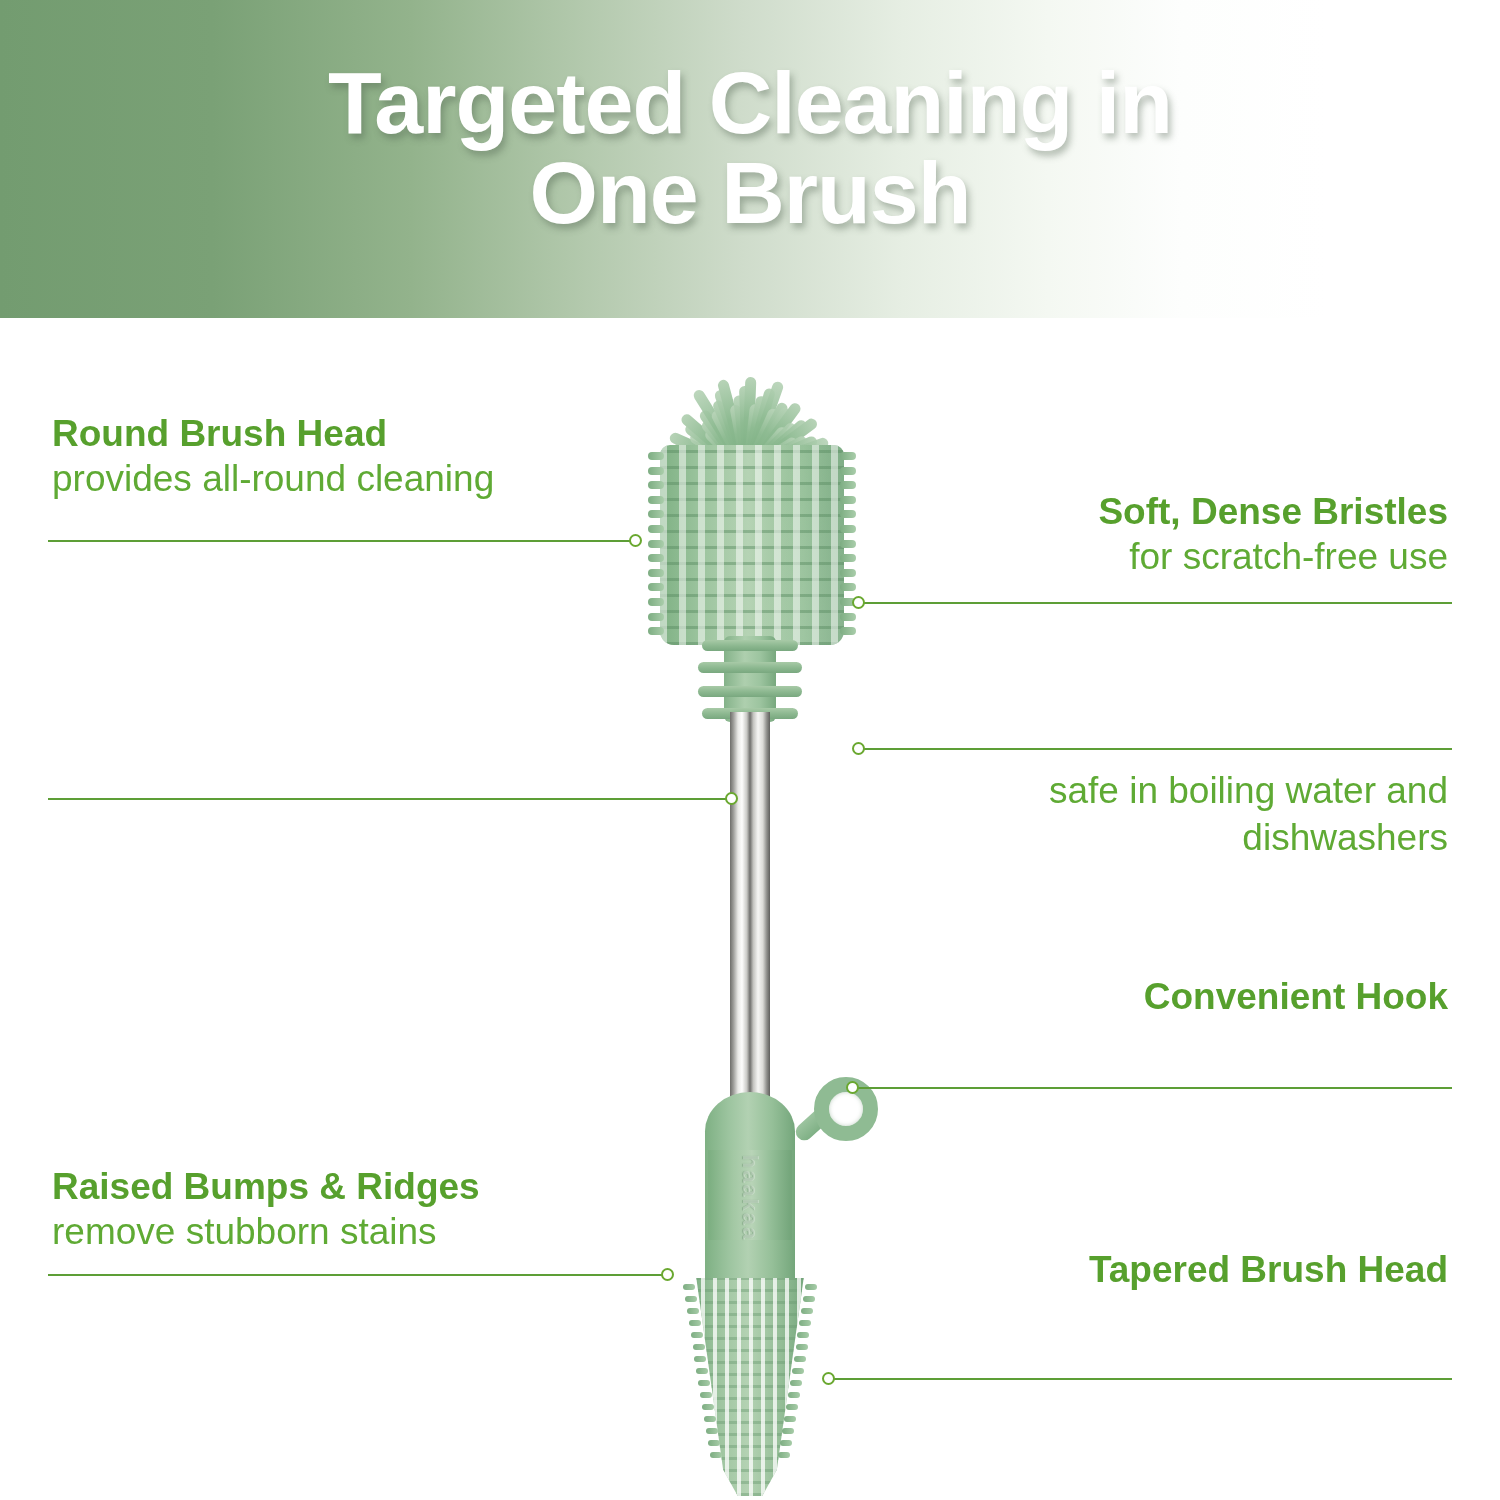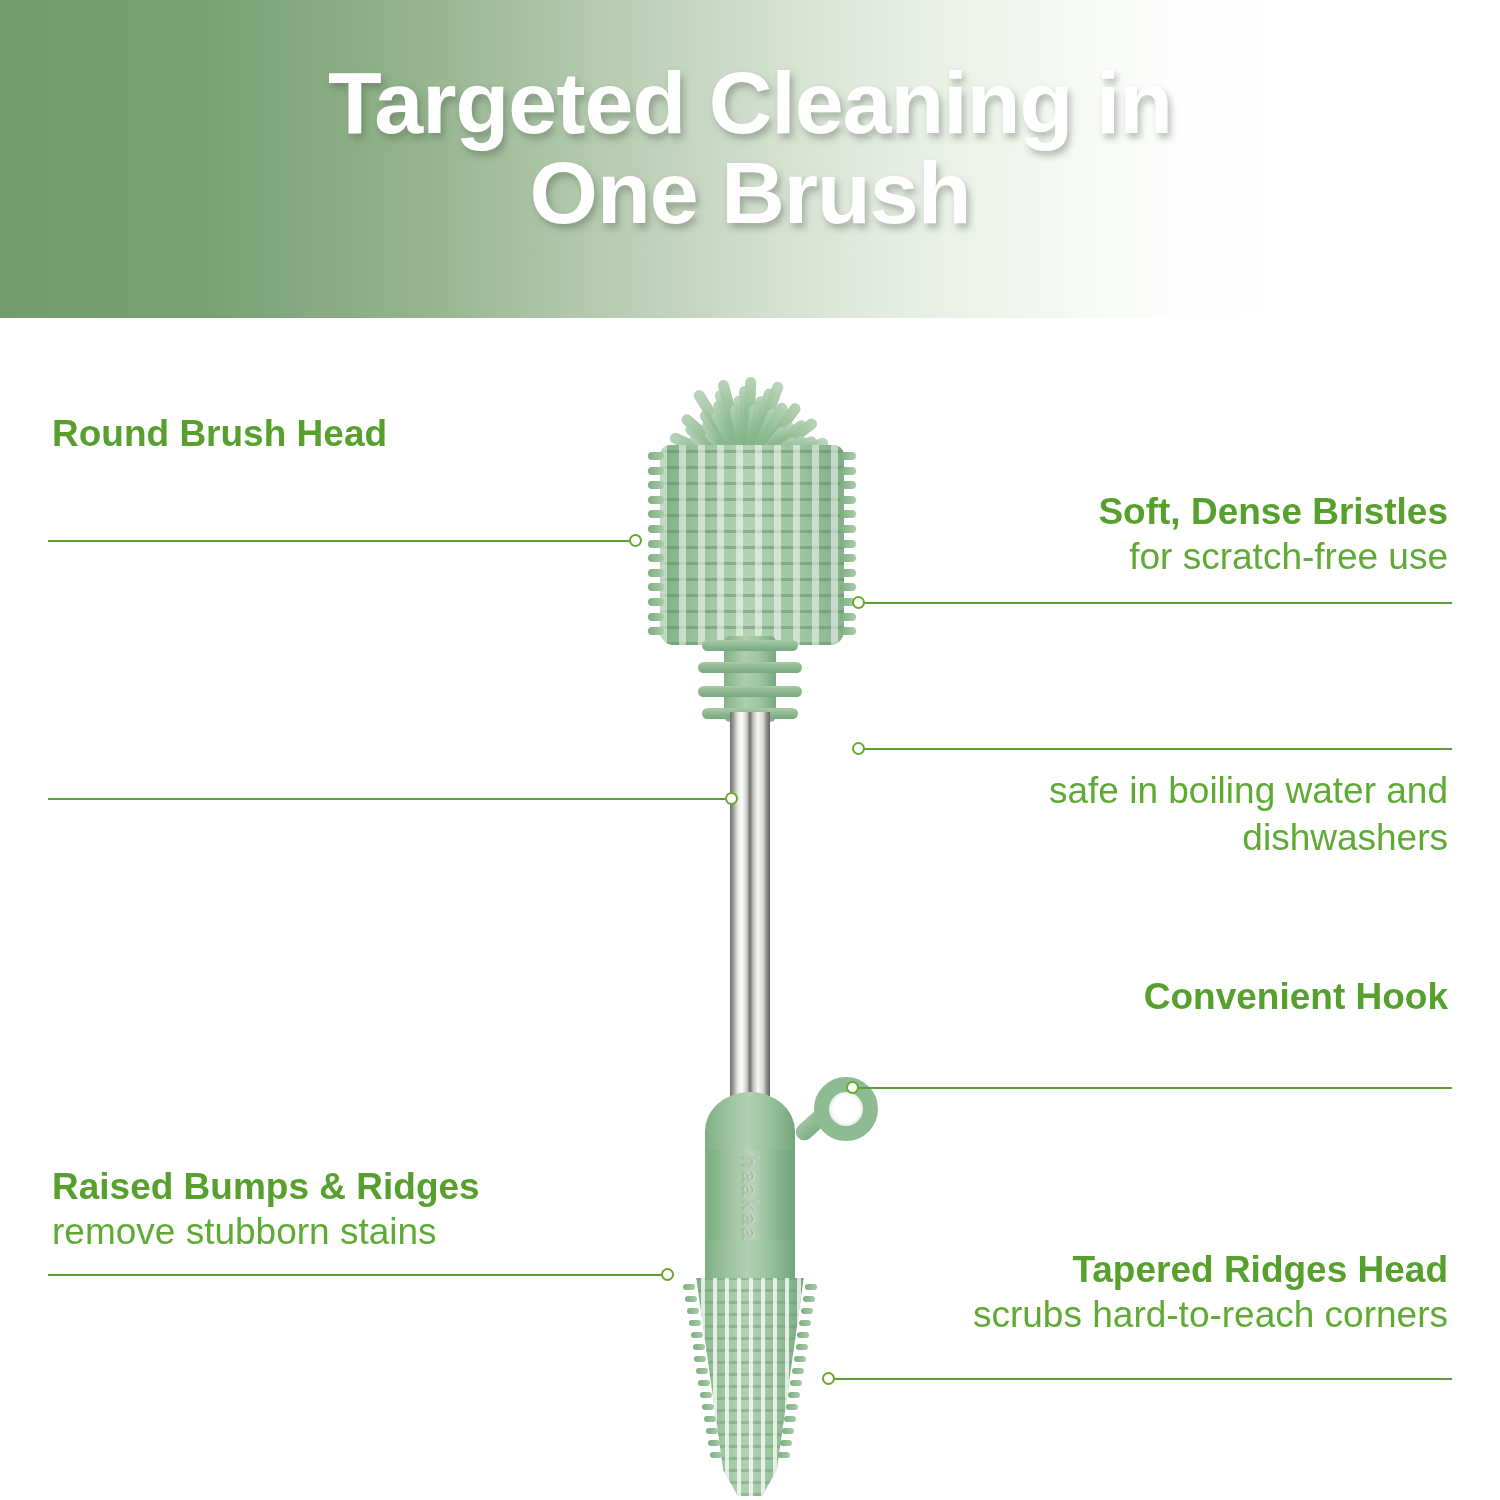--- a/index.html
+++ b/index.html
@@ -306,20 +306,21 @@
       <div style="position: absolute; width: 12px; height: 6px; border-radius: 3px; background: linear-gradient(90deg, rgb(125, 173, 130), rgb(167, 204, 168)); top: 150px; right: 30.8px;"></div>
       <div style="position: absolute; width: 12px; height: 6px; border-radius: 3px; background: linear-gradient(90deg, rgb(125, 173, 130), rgb(167, 204, 168)); top: 162px; left: 32.7px;"></div>
       <div style="position: absolute; width: 12px; height: 6px; border-radius: 3px; background: linear-gradient(90deg, rgb(125, 173, 130), rgb(167, 204, 168)); top: 162px; right: 32.7px;"></div>
       <div style="position: absolute; width: 12px; height: 6px; border-radius: 3px; background: linear-gradient(90deg, rgb(125, 173, 130), rgb(167, 204, 168)); top: 174px; left: 34.6px;"></div>
       <div style="position: absolute; width: 12px; height: 6px; border-radius: 3px; background: linear-gradient(90deg, rgb(125, 173, 130), rgb(167, 204, 168)); top: 174px; right: 34.6px;"></div>
     </div>
 </div>
 
 <div class="label-block label-left" style="left:52px; top:412px; width:600px;">
   <div class="lbl-title">Round Brush Head</div>
+  <div class="lbl-sub">provides all-round cleaning</div>
 </div>
 <div class="leader" style="left:48px; top:534px; width:596px;">
   <div class="rule" style="left:0; width:585px;"></div>
   <div class="dot" style="left:581px;"></div>
 </div>
 
 <div class="leader" style="left:48px; top:792px; width:692px;">
   <div class="rule" style="left:0; width:681px;"></div>
   <div class="dot" style="left:677px;"></div>
 </div>
@@ -355,19 +356,18 @@
 
 <div class="label-block label-right" style="right:52px; top:975px; width:700px;">
   <div class="lbl-title">Convenient Hook</div>
 </div>
 <div class="leader" style="left:846px; top:1081px; width:606px;">
   <div class="rule" style="left:11px; width:595px;"></div>
   <div class="dot" style="left:0;"></div>
 </div>
 
 <div class="label-block label-right" style="right:52px; top:1248px; width:720px;">
-  <div class="lbl-title">Tapered Ridges Head</div>
-  <div class="lbl-sub">scrubs hard-to-reach corners</div>
+  <div class="lbl-title">Tapered Brush Head</div>
 </div>
 <div class="leader" style="left:822px; top:1372px; width:630px;">
   <div class="rule" style="left:11px; width:619px;"></div>
   <div class="dot" style="left:0;"></div>
 </div>
 
 </body></html>

